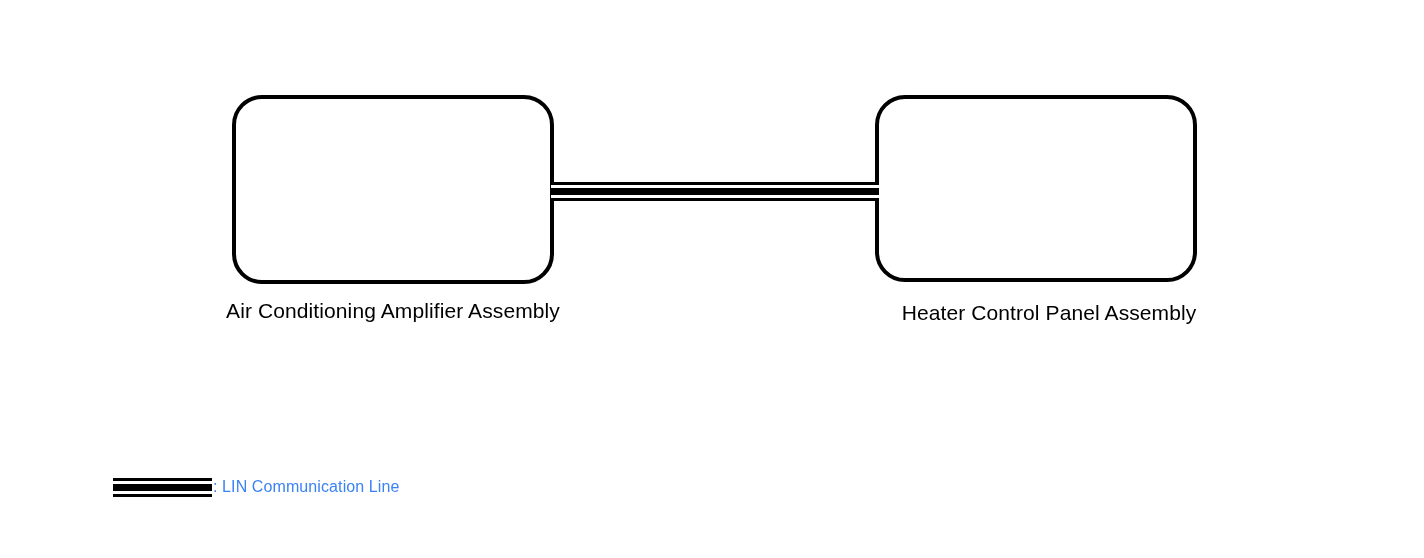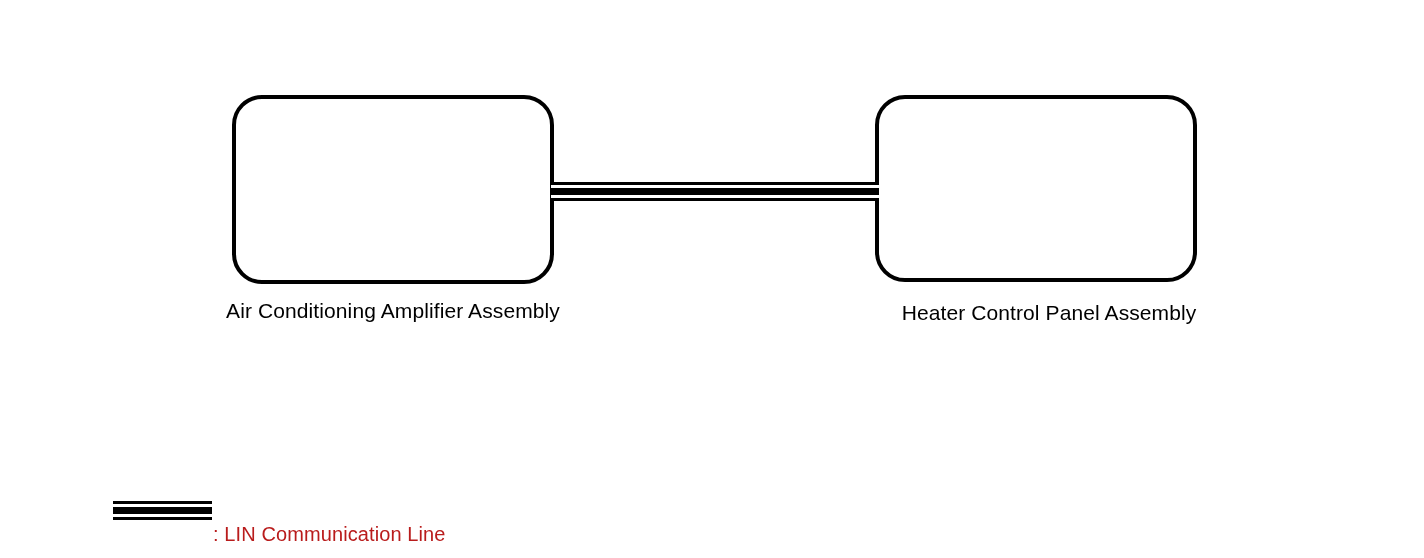--- a/index.html
+++ b/index.html
@@ -107,26 +107,25 @@
 
   #legend-swatch {
     position: relative;
     left: 0;
     top: 0;
     width: 99px;
     flex: 0 0 99px;
   }
 
   #legend-text {
-    font-size: 20px;
+    font-size: 16px;
     line-height: 26px;
     letter-spacing: 0.1px;
-    color: #b91c1c;
+    color: #3b82f6;
     margin-left: 1px;
-    margin-top: 47px;
   }
 </style>
 </head>
 <body>
 
 <div id="diagram-canvas">
 
   <div id="node-ac-amplifier" class="component-node"></div>
 
   <div id="node-heater-panel" class="component-node"></div>

